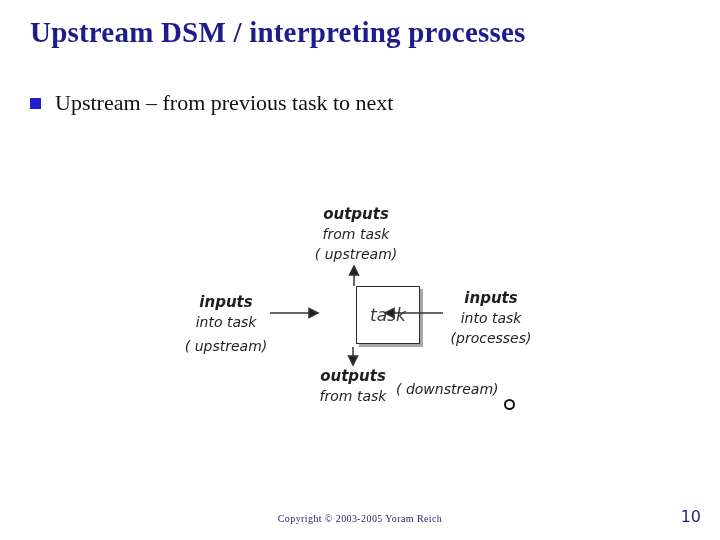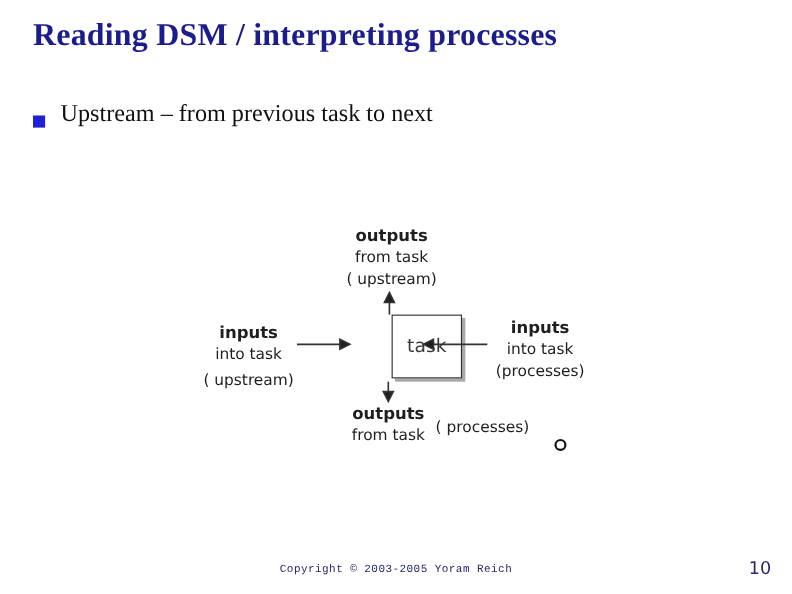--- a/index.html
+++ b/index.html
@@ -19,39 +19,39 @@
     font-family: "Liberation Serif", serif;
     font-size: 29px;
     font-weight: bold;
     color: #1c1c8c;
     letter-spacing: 0.2px;
     white-space: nowrap;
   }
   .bullet-list { position: absolute; left: 30px; top: 90px; }
   .bullet-item {
     display: flex;
-    align-items: flex-end;
+    align-items: flex-start;
     margin-bottom: 9px;
   }
   .bullet-square {
     width: 11px;
     height: 11px;
     background: #1f1fd4;
     margin-top: 8px;
     margin-right: 14px;
     flex: 0 0 auto;
   }
   .bullet-text {
     font-family: "Liberation Serif", serif;
     font-size: 22px;
     color: #101010;
     white-space: nowrap;
   }
   
-  .diagram { position: absolute; left: 0; top: 0; width: 615px; height: 540px; }
+  .diagram { position: absolute; left: 0; top: 0; width: 615px; height: 540px; font-style: italic; }
   .dg-label {
     position: absolute;
     font-family: "DejaVu Sans", sans-serif;
     font-size: 14px;
     line-height: 20px;
     color: #1f1f1f;
     text-align: center;
     white-space: nowrap;
   }
   .dg-label .b { font-weight: bold; font-size: 15px; }
@@ -91,40 +91,40 @@
     border-radius: 50%;
     background: #ffffff;
   }
   
   .footer-copyright {
     position: absolute;
     left: 0;
     right: 0;
     top: 513px;
     text-align: center;
-    font-family: Liberation Mono, monospace;
+    font-family: Liberation Serif, serif;
     font-size: 10px;
     letter-spacing: 0.4px;
     color: #27276e;
   }
   .page-number {
     position: absolute;
     right: 19px;
     top: 507px;
     font-family: "DejaVu Sans", sans-serif;
     font-size: 16px;
     color: #27276e;
   }
 </style>
 </head>
 <body>
 
 <div class="slide">
 
-  <h1 class="slide-title">Reading DSM / interpreting processes</h1>
+  <h1 class="slide-title">Upstream DSM / interpreting processes</h1>
 
   <div class="bullet-list">
     <div class="bullet-item">
       <span class="bullet-square"></span>
       <span class="bullet-text">Upstream – from previous task to next</span>
     </div>
   </div>
 
   <div class="diagram">
 
@@ -144,21 +144,21 @@
       <div class="b">inputs</div>
       <div>into task</div>
       <div>(processes)</div>
     </div>
 
     <div class="dg-label dg-bottom">
       <div class="b">outputs</div>
       <div>from task</div>
     </div>
 
-    <div class="dg-label dg-bottom-side">( processes)</div>
+    <div class="dg-label dg-bottom-side">( downstream)</div>
 
     <div class="task-box">
       <span>task</span>
     </div>
 
     <svg class="arrows" width="720" height="540" viewBox="0 0 720 540">
       <g stroke="#333333" stroke-width="1.5" fill="#1f1f1f">
         <line x1="354" y1="286" x2="354" y2="274"></line>
         <polygon points="354,266 349.5,275 358.5,275"></polygon>
       </g>

